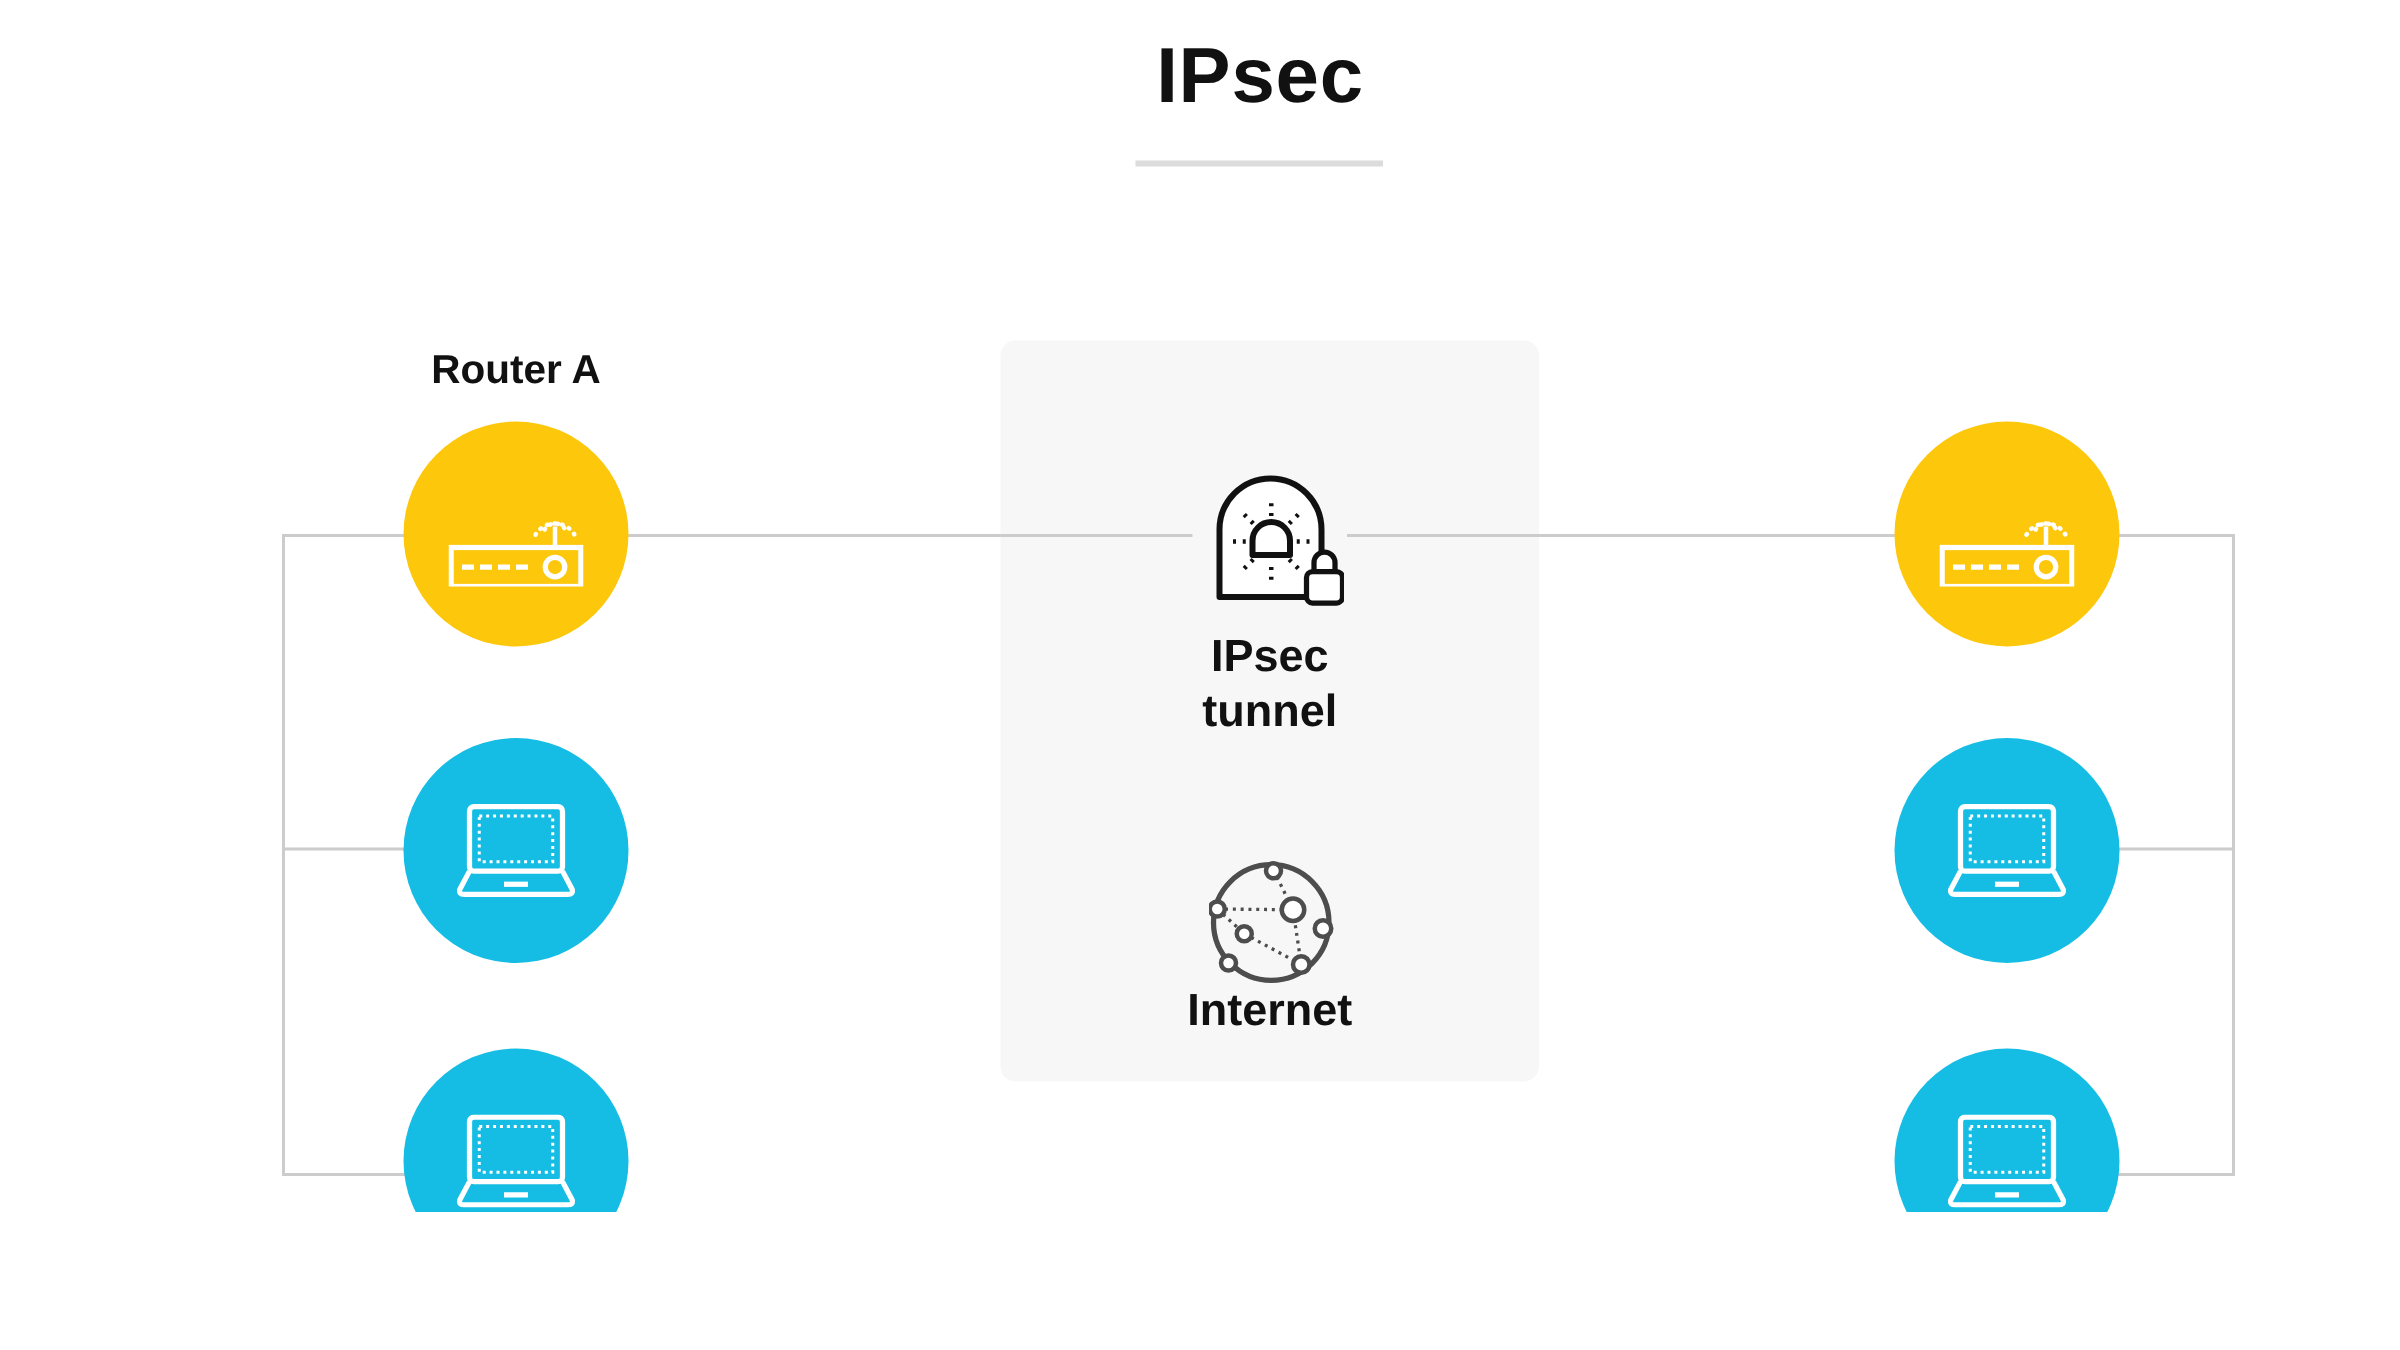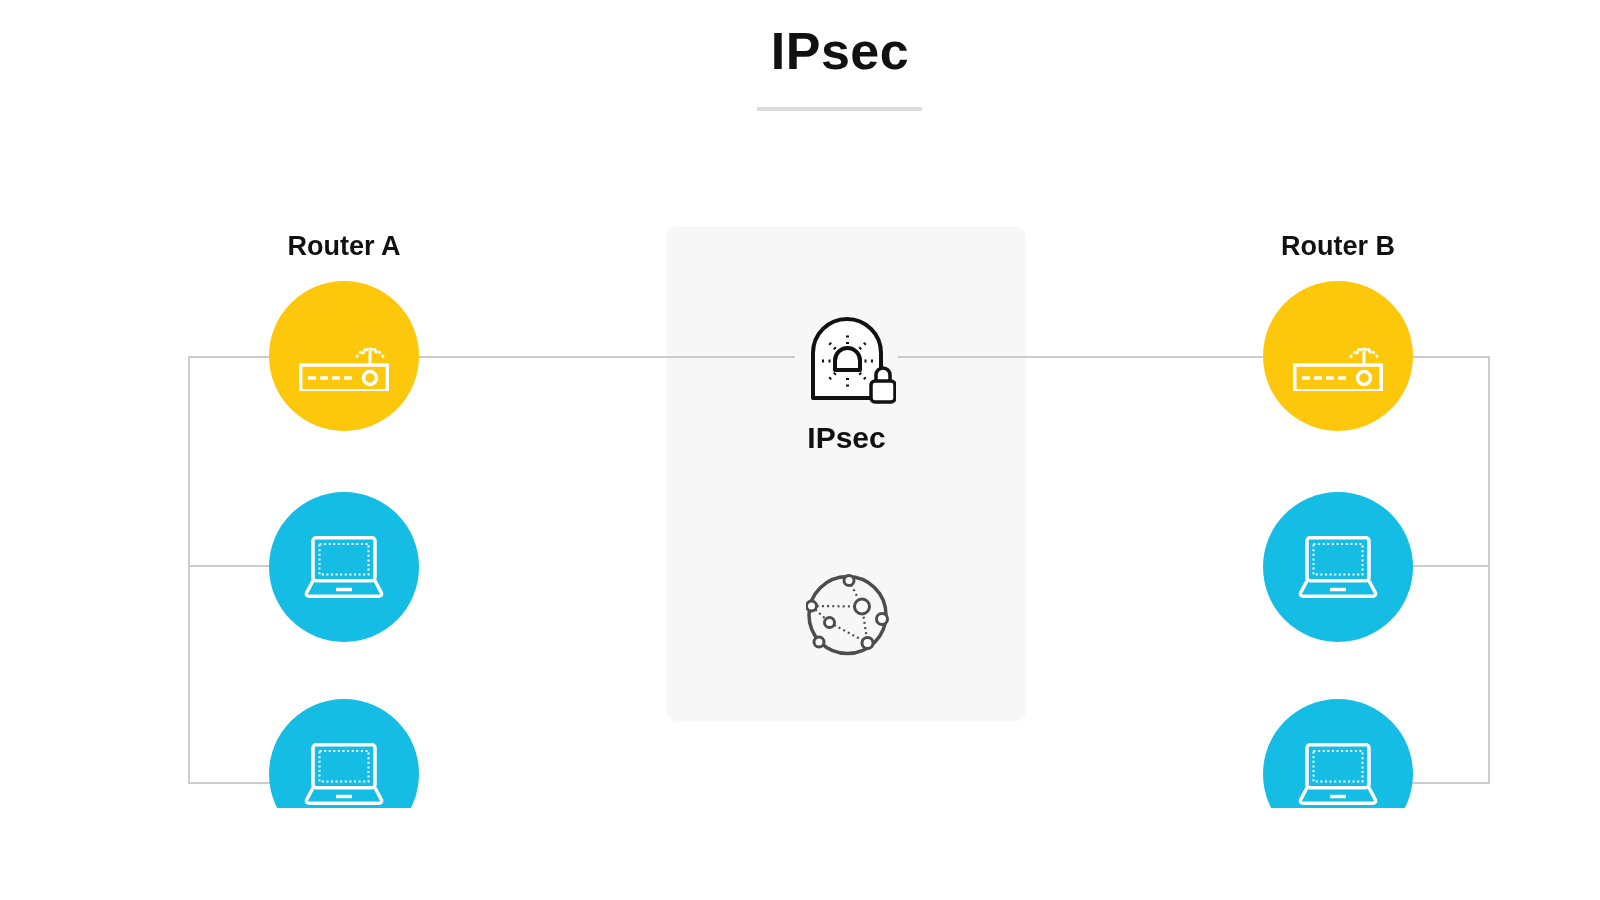--- a/index.html
+++ b/index.html
@@ -50,21 +50,20 @@
 
   <div class="v-line" style="left:148px;top:356px;height:428px;"></div>
   <div class="stub" style="left:148px;top:565px;width:160px;"></div>
   <div class="stub" style="left:148px;top:782px;width:160px;"></div>
 
   <div class="v-line" style="left:1448px;top:356px;height:428px;"></div>
   <div class="stub" style="left:1290px;top:565px;width:160px;"></div>
   <div class="stub" style="left:1290px;top:782px;width:160px;"></div>
 
   <div class="group-label" style="left:154px;top:228px;">Router A</div>
-  <div class="group-label" style="left:1148px;top:228px;">Router B</div>
 
   <div class="node router" style="left:229px;top:281px;">
     <svg width="90" height="62" viewBox="0 0 90 62" fill="none" stroke="#ffffff">
       <path d="M64.1 24 A 8 8 0 0 1 77.9 24" stroke-width="3" stroke-linecap="round" stroke-dasharray="0.5 4.4"></path>
       <path d="M58 27.5 A 15 15 0 0 1 84 27.5" stroke-width="3" stroke-linecap="round" stroke-dasharray="0.5 4.6"></path>
       <line x1="71" y1="22" x2="71" y2="36" stroke-width="3"></line>
       <rect x="1.75" y="36" width="86.5" height="26" stroke-width="3.5"></rect>
       <line x1="9" y1="49" x2="17" y2="49" stroke-width="3.5"></line>
       <line x1="21" y1="49" x2="29" y2="49" stroke-width="3.5"></line>
       <line x1="33" y1="49" x2="41" y2="49" stroke-width="3.5"></line>
@@ -137,20 +136,21 @@
     </g>
     <path d="M29 56 L29 46.5 A 12.5 12.5 0 0 1 54 46.5 L54 56 Z" fill="#ffffff" stroke="#111111" stroke-width="4" stroke-linejoin="round"></path>
     <g>
       <path d="M70 67 L70 61 A 7 7 0 0 1 84 61 L84 67" fill="#ffffff" stroke="#111111" stroke-width="3.5"></path>
       <rect x="65" y="67" width="24" height="21" rx="4" fill="#ffffff" stroke="#111111" stroke-width="3.5"></rect>
     </g>
   </svg>
 
   <div class="panel-label tunnel-label">
     <div>IPsec</div>
+    <div>tunnel</div>
   </div>
 
   <svg class="internet-icon" width="84" height="84" viewBox="0 0 84 84">
     <circle cx="41.5" cy="42" r="38.5" fill="none" stroke="#4d4d4d" stroke-width="3.5"></circle>
     <g stroke="#4d4d4d" stroke-width="2.2" stroke-dasharray="2 3.2">
       <line x1="43" y1="7" x2="56" y2="33.5"></line>
       <line x1="5.5" y1="33" x2="56" y2="33.5"></line>
       <line x1="5.5" y1="33" x2="23.5" y2="49.5"></line>
       <line x1="23.5" y1="49.5" x2="61.5" y2="70"></line>
       <line x1="56" y1="33.5" x2="61.5" y2="70"></line>
@@ -159,14 +159,15 @@
       <circle cx="43" cy="7.5" r="5"></circle>
       <circle cx="5.5" cy="33" r="5"></circle>
       <circle cx="13" cy="69" r="5"></circle>
       <circle cx="61.5" cy="70" r="5.5"></circle>
       <circle cx="76" cy="46" r="5.5"></circle>
       <circle cx="56" cy="33.5" r="7.5"></circle>
       <circle cx="23.5" cy="49.5" r="5"></circle>
     </g>
   </svg>
 
+  <div class="panel-label internet-label">Internet</div>
 
 </div>
 
 </body></html>

